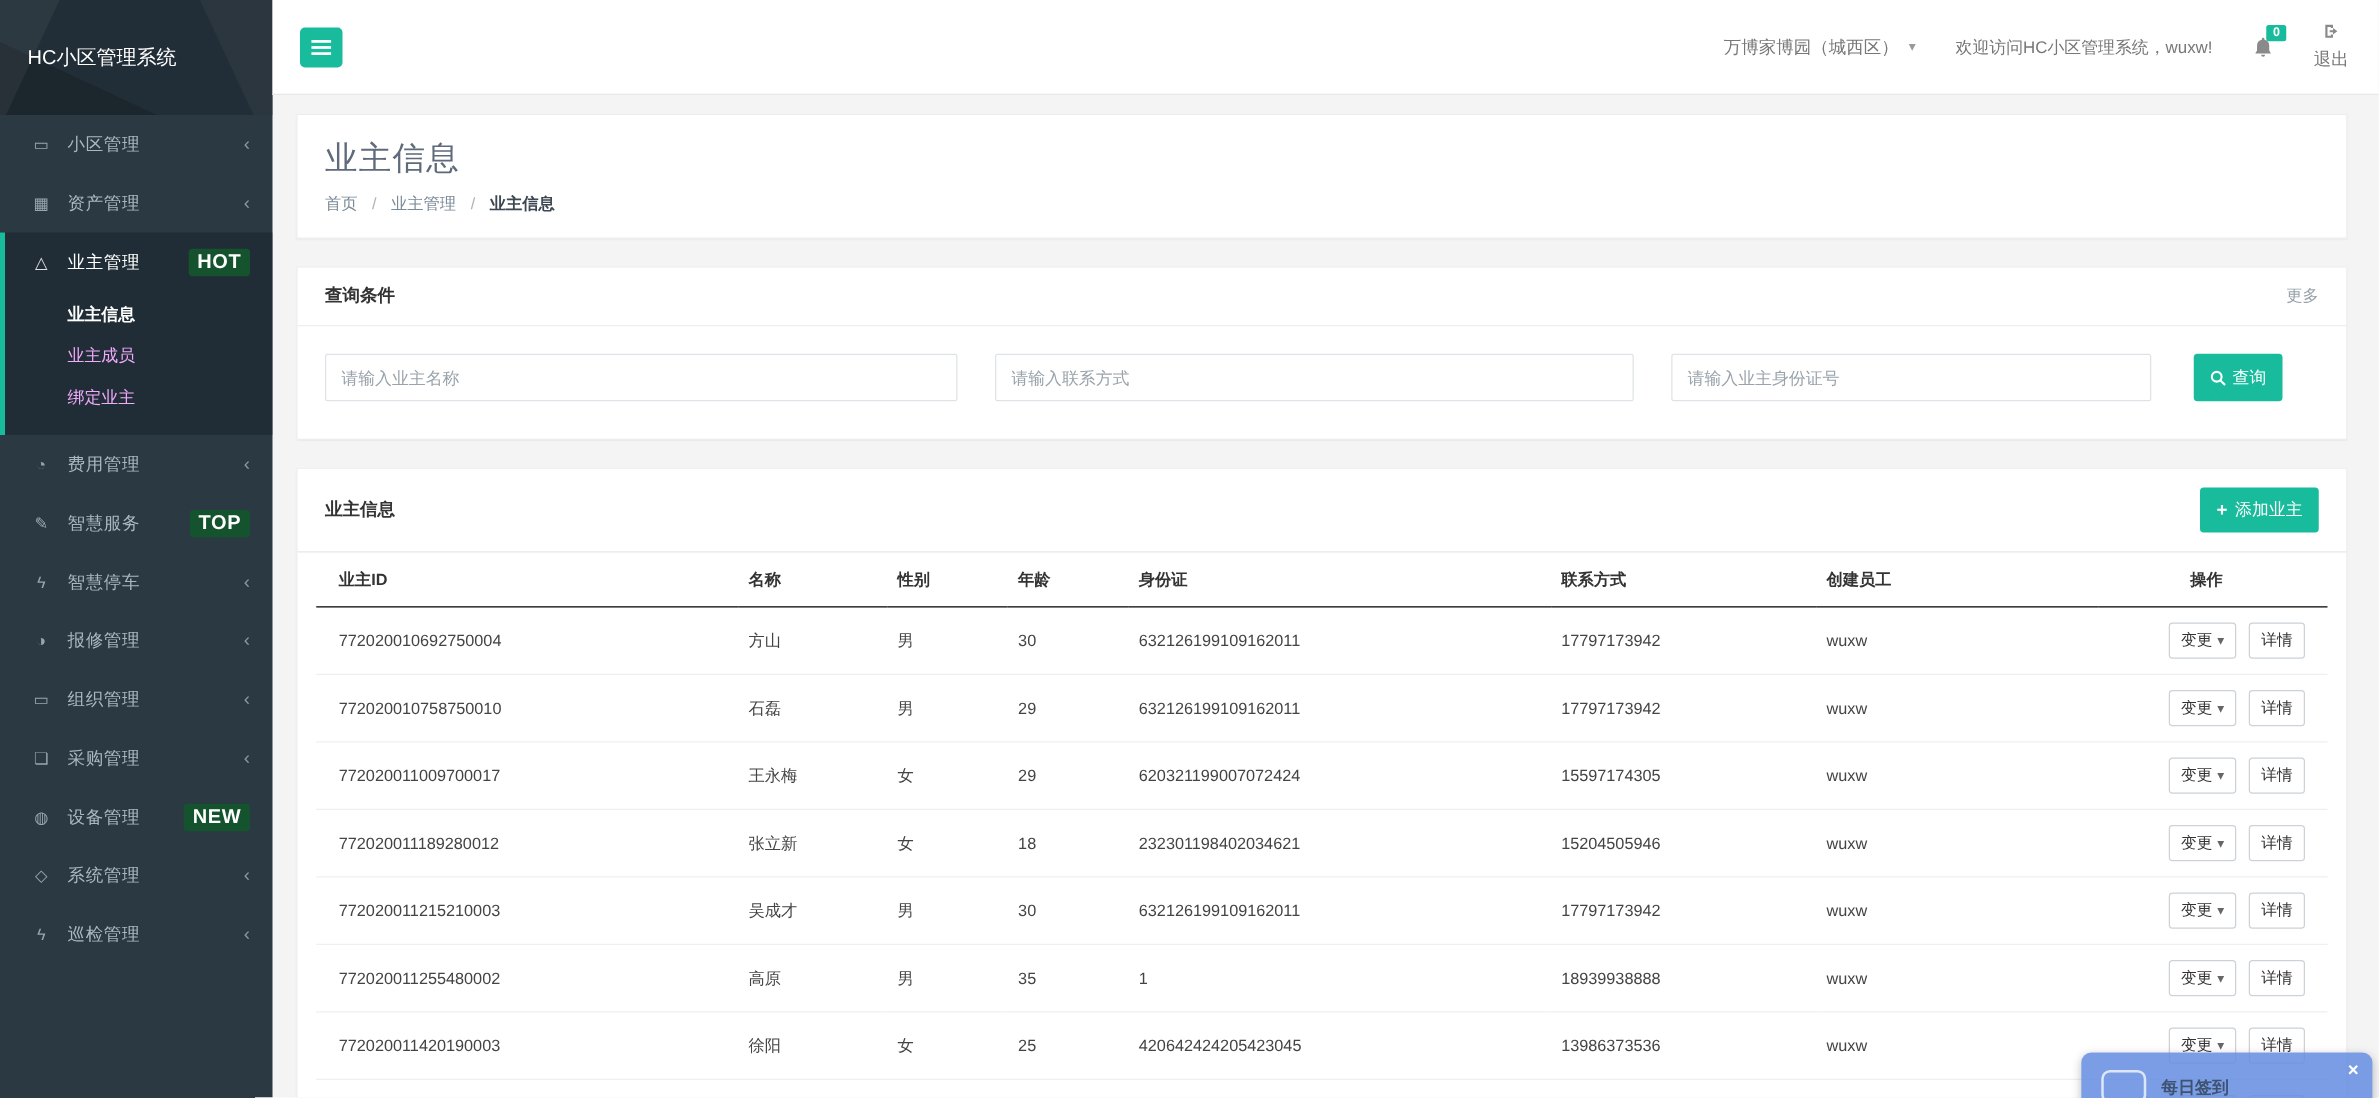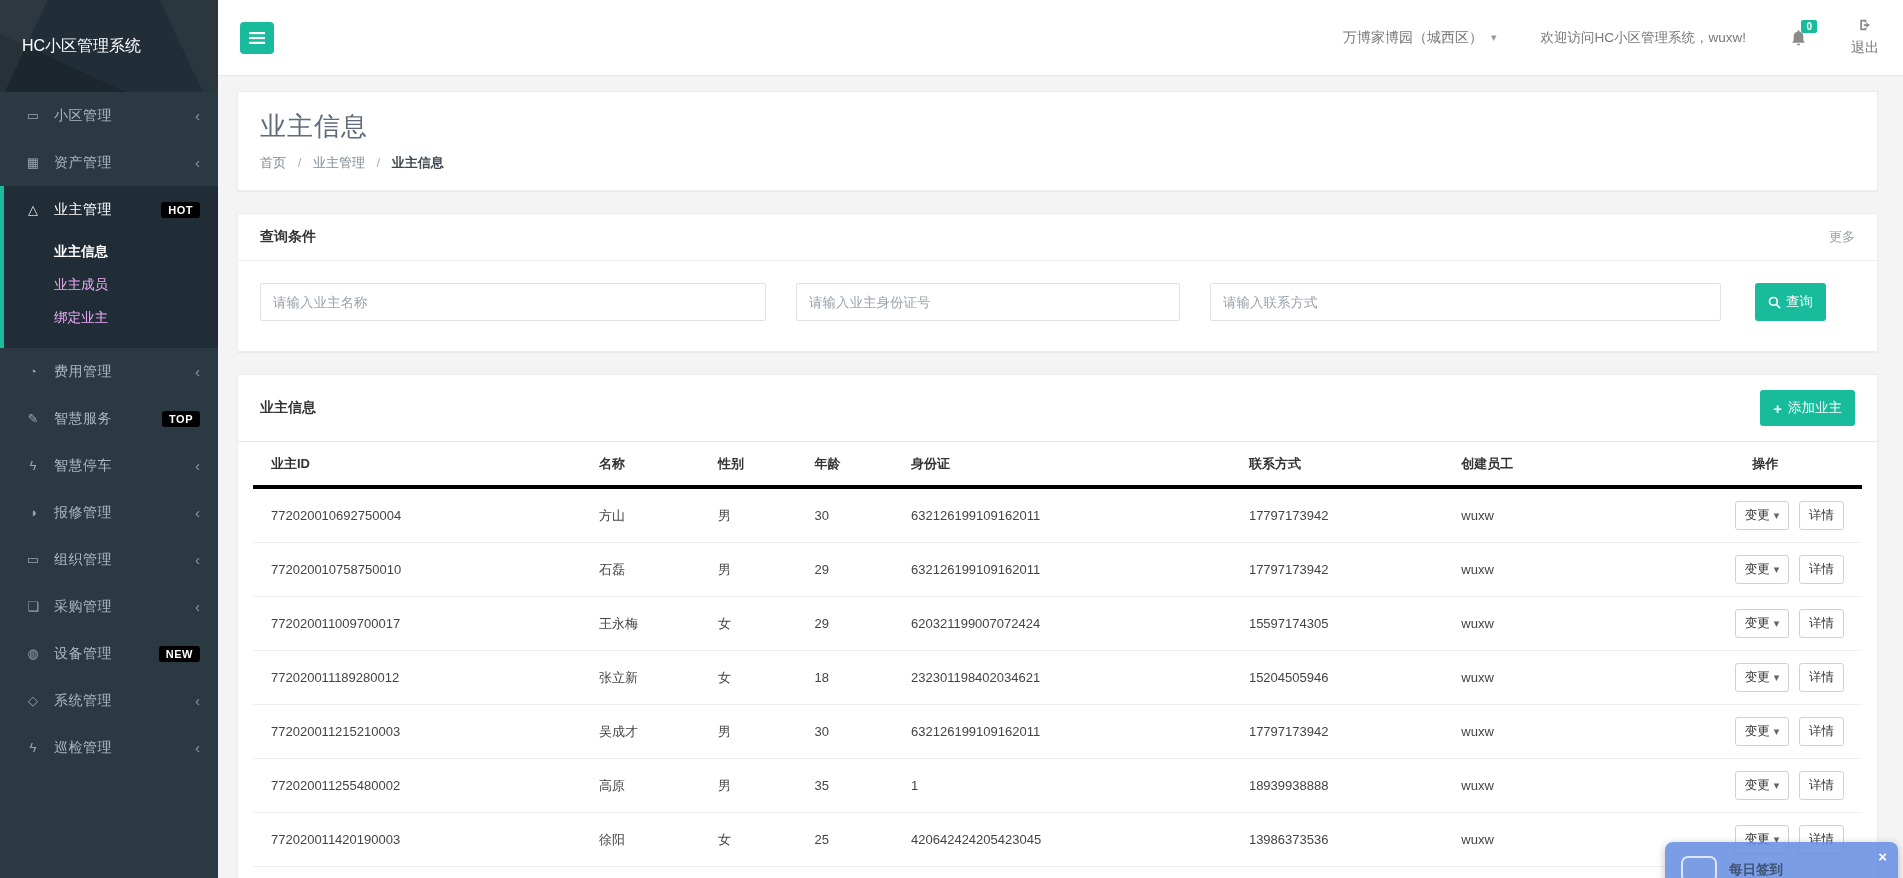--- a/index.html
+++ b/index.html
@@ -24,40 +24,40 @@
   .nav-group.active { background:#212d36; border-left-color:#18bc9c; }
   .nav-item {
     height:47px; display:flex; align-items:center; padding:0 18px 0 20px;
     color:#aab8c2; font-size:14px; cursor:pointer;
   }
   .nav-group.active > .nav-item { color:#fff; }
   .nav-icon { width:18px; margin-right:12px; font-size:13px; text-align:center; opacity:.85; }
   .nav-label { flex:1; letter-spacing:.5px; }
   .nav-chevron { color:#8b99a3; font-size:15px; }
   .nav-badge {
-    background:#000000; color:#fff; font-size:11px; font-weight:bold;
+    background:#14532d; color:#fff; font-size:16px; font-weight:bold;
     padding:2px 7px; border-radius:3px; letter-spacing:.5px;
   }
   .sub-list { padding:2px 0 14px 0; }
   .sub-item {
     height:33px; line-height:33px; padding-left:50px; color:#f0abfc;
     font-size:13.5px; cursor:pointer;
   }
   .sub-item.active { color:#fff; font-weight:bold; }
   
   .main { flex:1; display:flex; flex-direction:column; height:878px; }
   .topbar {
     height:76px; background:#fff; border-bottom:1px solid #e7e7e7;
     display:flex; align-items:center; padding:0 24px 0 22px;
   }
   .hamburger {
     width:34px; height:32px; background:#18bc9c; border:none; border-radius:4px;
     display:flex; align-items:center; justify-content:center; cursor:pointer;
   }
-  .topbar-right { margin-left:auto; display:flex; align-items:center; gap:44px; color:#777; }
+  .topbar-right { margin-left:auto; display:flex; align-items:center; gap:32px; color:#777; }
   .community { display:flex; align-items:center; gap:8px; cursor:pointer; font-size:14px; }
   .caret { font-size:11px; color:#999; }
   .welcome { font-size:13.5px; }
   .bell-wrap { position:relative; cursor:pointer; }
   .bell-badge {
     position:absolute; top:-9px; right:-10px; background:#18bc9c; color:#fff;
     font-size:10px; font-weight:bold; padding:1px 5px; border-radius:2px;
   }
   .logout { display:flex; align-items:center; gap:7px; cursor:pointer; font-size:14px;flex-direction:column; }
   
@@ -90,21 +90,21 @@
   
   .table-panel { padding-bottom:0; }
   .table-panel .panel-header { padding:15px 22px; border-bottom:1px solid #e7e7e7; }
   .add-btn {
     margin-left:auto; background:#18bc9c; color:#fff; border:none; border-radius:3px;
     height:36px; padding:0 13px; font-size:13.5px; cursor:pointer; font-family:inherit;
     display:flex; align-items:center; gap:6px;
   }
   .add-btn .plus { font-size:15px; font-weight:bold; }
   table { width:calc(100% - 30px); margin:0 15px; border-collapse:collapse; table-layout:fixed; }
-  th { text-align:left; font-size:13px; color:#333; padding:13px 8px 12px 8px; border-bottom:4px solid #000000; }
+  th { text-align:left; font-size:13px; color:#333; padding:13px 8px 12px 8px; border-bottom:1px solid #000000; }
   td { font-size:13px; color:#444; padding:12px 8px; border-bottom:1px solid #efefef; height:43px; }
   th:first-child, td:first-child { padding-left:18px; }
   th:nth-child(1){width:21%;} th:nth-child(2){width:7.4%;} th:nth-child(3){width:6%;}
   th:nth-child(4){width:6%;} th:nth-child(5){width:21%;} th:nth-child(6){width:13.2%;}
   th:nth-child(7){width:14%;} th:nth-child(8){width:11.4%; text-align:center; padding-right:18px;}
   td:last-child { text-align:right; padding-right:18px; white-space:nowrap; }
   .row-btn {
     background:#fff; border:1px solid #ccd2d8; border-radius:3px; color:#333;
     font-size:12.5px; padding:5px 9px; cursor:pointer; font-family:inherit;
   }
@@ -277,22 +277,22 @@
       </div>
     </section>
 
     <section class="panel query-panel">
       <div class="panel-header">
         <span>查询条件</span>
         <span class="more-link">更多</span>
       </div>
       <div class="query-body">
         <input class="query-input qi-1" placeholder="请输入业主名称" style="">
+        <input class="query-input qi-3" placeholder="请输入联系方式" style="">
         <input class="query-input qi-2" placeholder="请输入业主身份证号" style="">
-        <input class="query-input qi-3" placeholder="请输入联系方式" style="">
         <button class="search-btn">
           <span>
             <svg width="13" height="13" viewBox="0 0 14 14">
                 <circle cx="5.8" cy="5.8" r="4.2" fill="none" stroke="#fff" stroke-width="1.8"></circle>
                 <line x1="9" y1="9" x2="13" y2="13" stroke="#fff" stroke-width="1.8"></line>
               </svg>
           </span>
           <span>查询</span>
         </button>
       </div>

